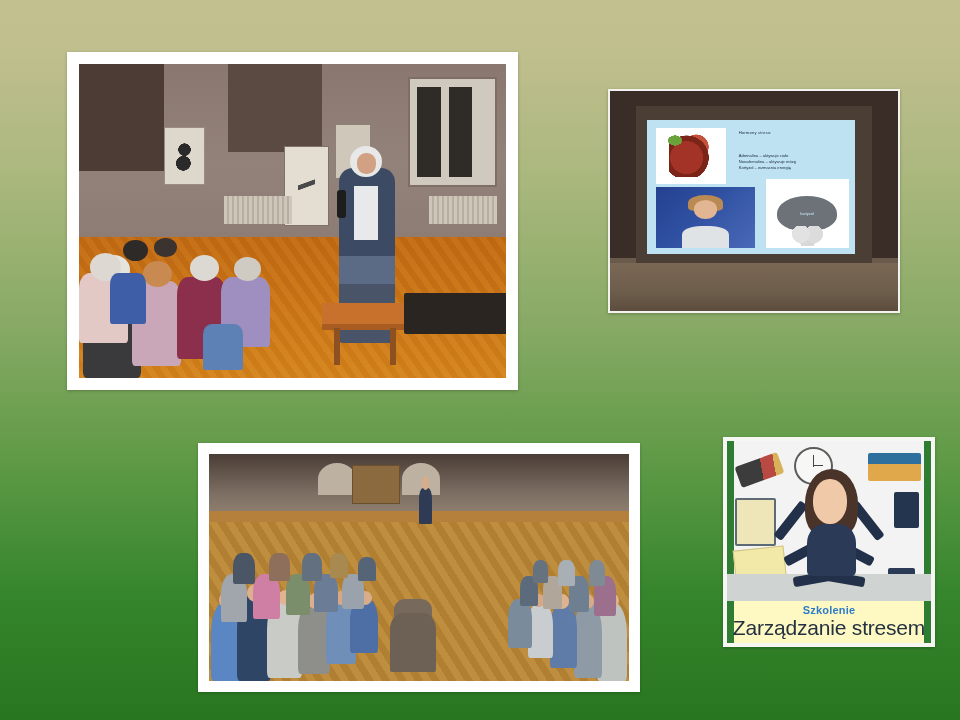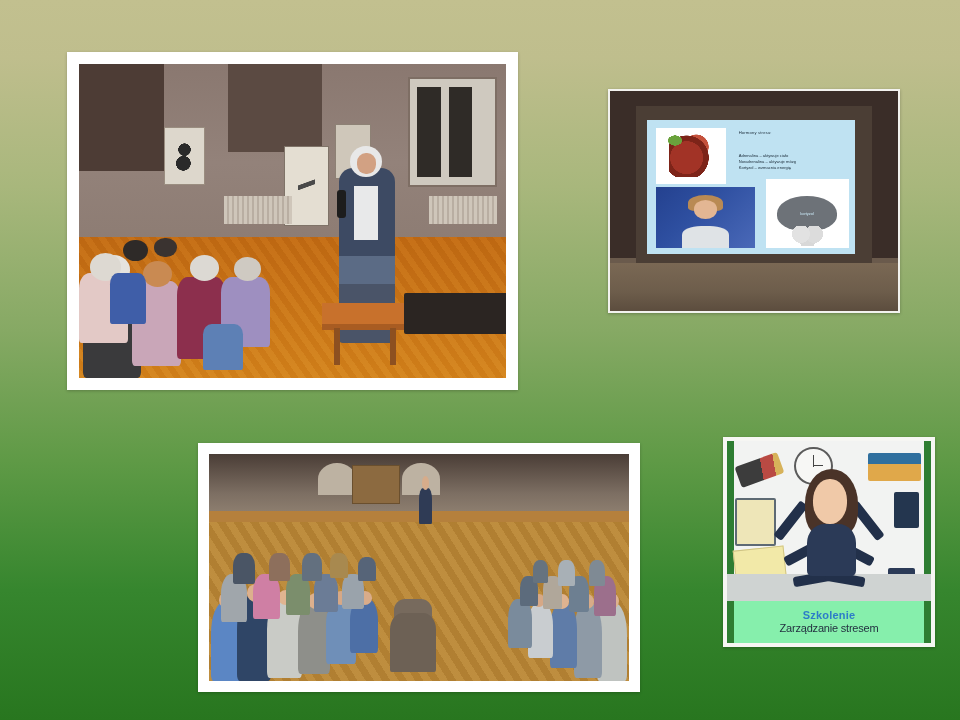--- a/index.html
+++ b/index.html
@@ -370,30 +370,30 @@
   .p4-mug {
     position: absolute; right: 8%; bottom: 26%; width: 13%; height: 11%;
     background: #2b3a57; border-radius: 2px 2px 5px 5px;
   }
   .p4-desk {
     position: absolute; left: 0; bottom: 21%; width: 100%; height: 13%;
     background: #cfd3d2;
   }
   .p4-caption {
     position: absolute; left: 3.5%; right: 3.5%; bottom: 0; height: 21%;
-    background: #86efac;
+    background: #fef9c3;
     display: flex; flex-direction: column;
     align-items: center; justify-content: center;
   }
   .p4-caption-top {
     font-size: 11px; font-weight: bold; color: #2d7cc8; letter-spacing: .2px;
     line-height: 1.1;
   }
   .p4-caption-main {
-    font-size: 11px; color: #233140; letter-spacing: -.2px;
+    font-size: 21px; color: #233140; letter-spacing: -.2px;
     line-height: 1.15; white-space: nowrap;
   }
 </style>
 </head>
 <body>
 
 <div id="slide">
 
   <div class="photo" id="photo-lecture-speaker">
     <div class="inner">

